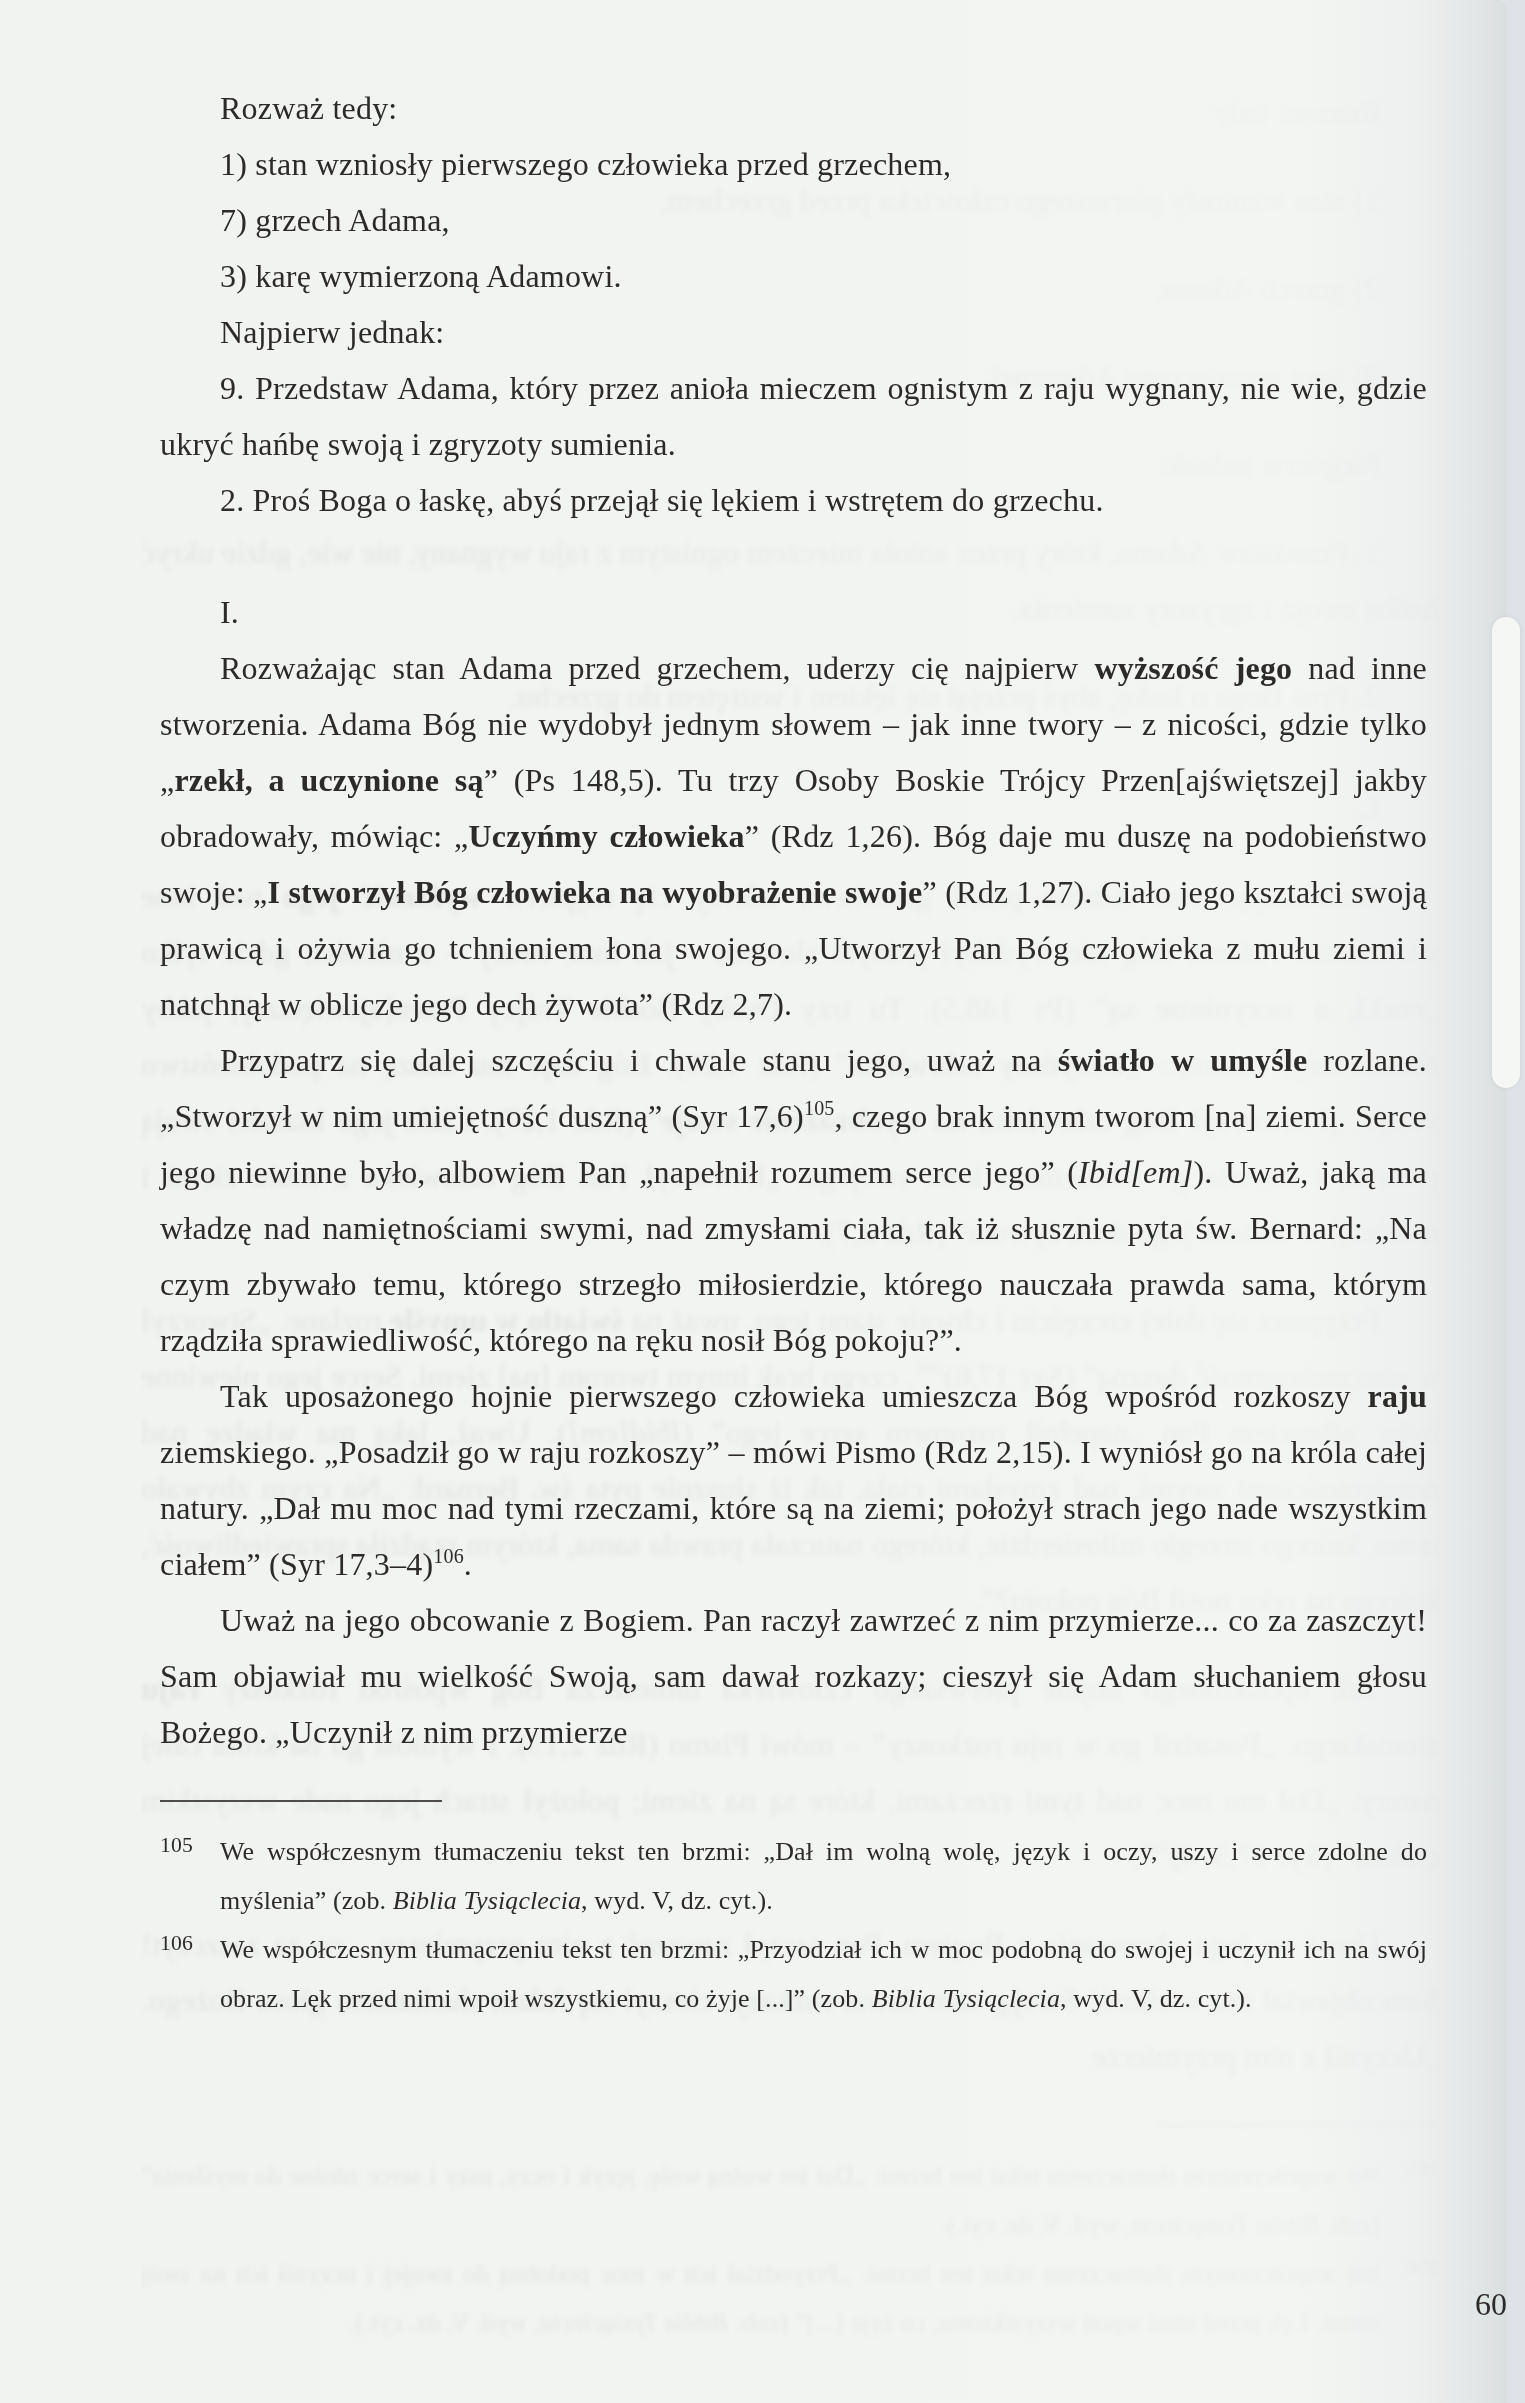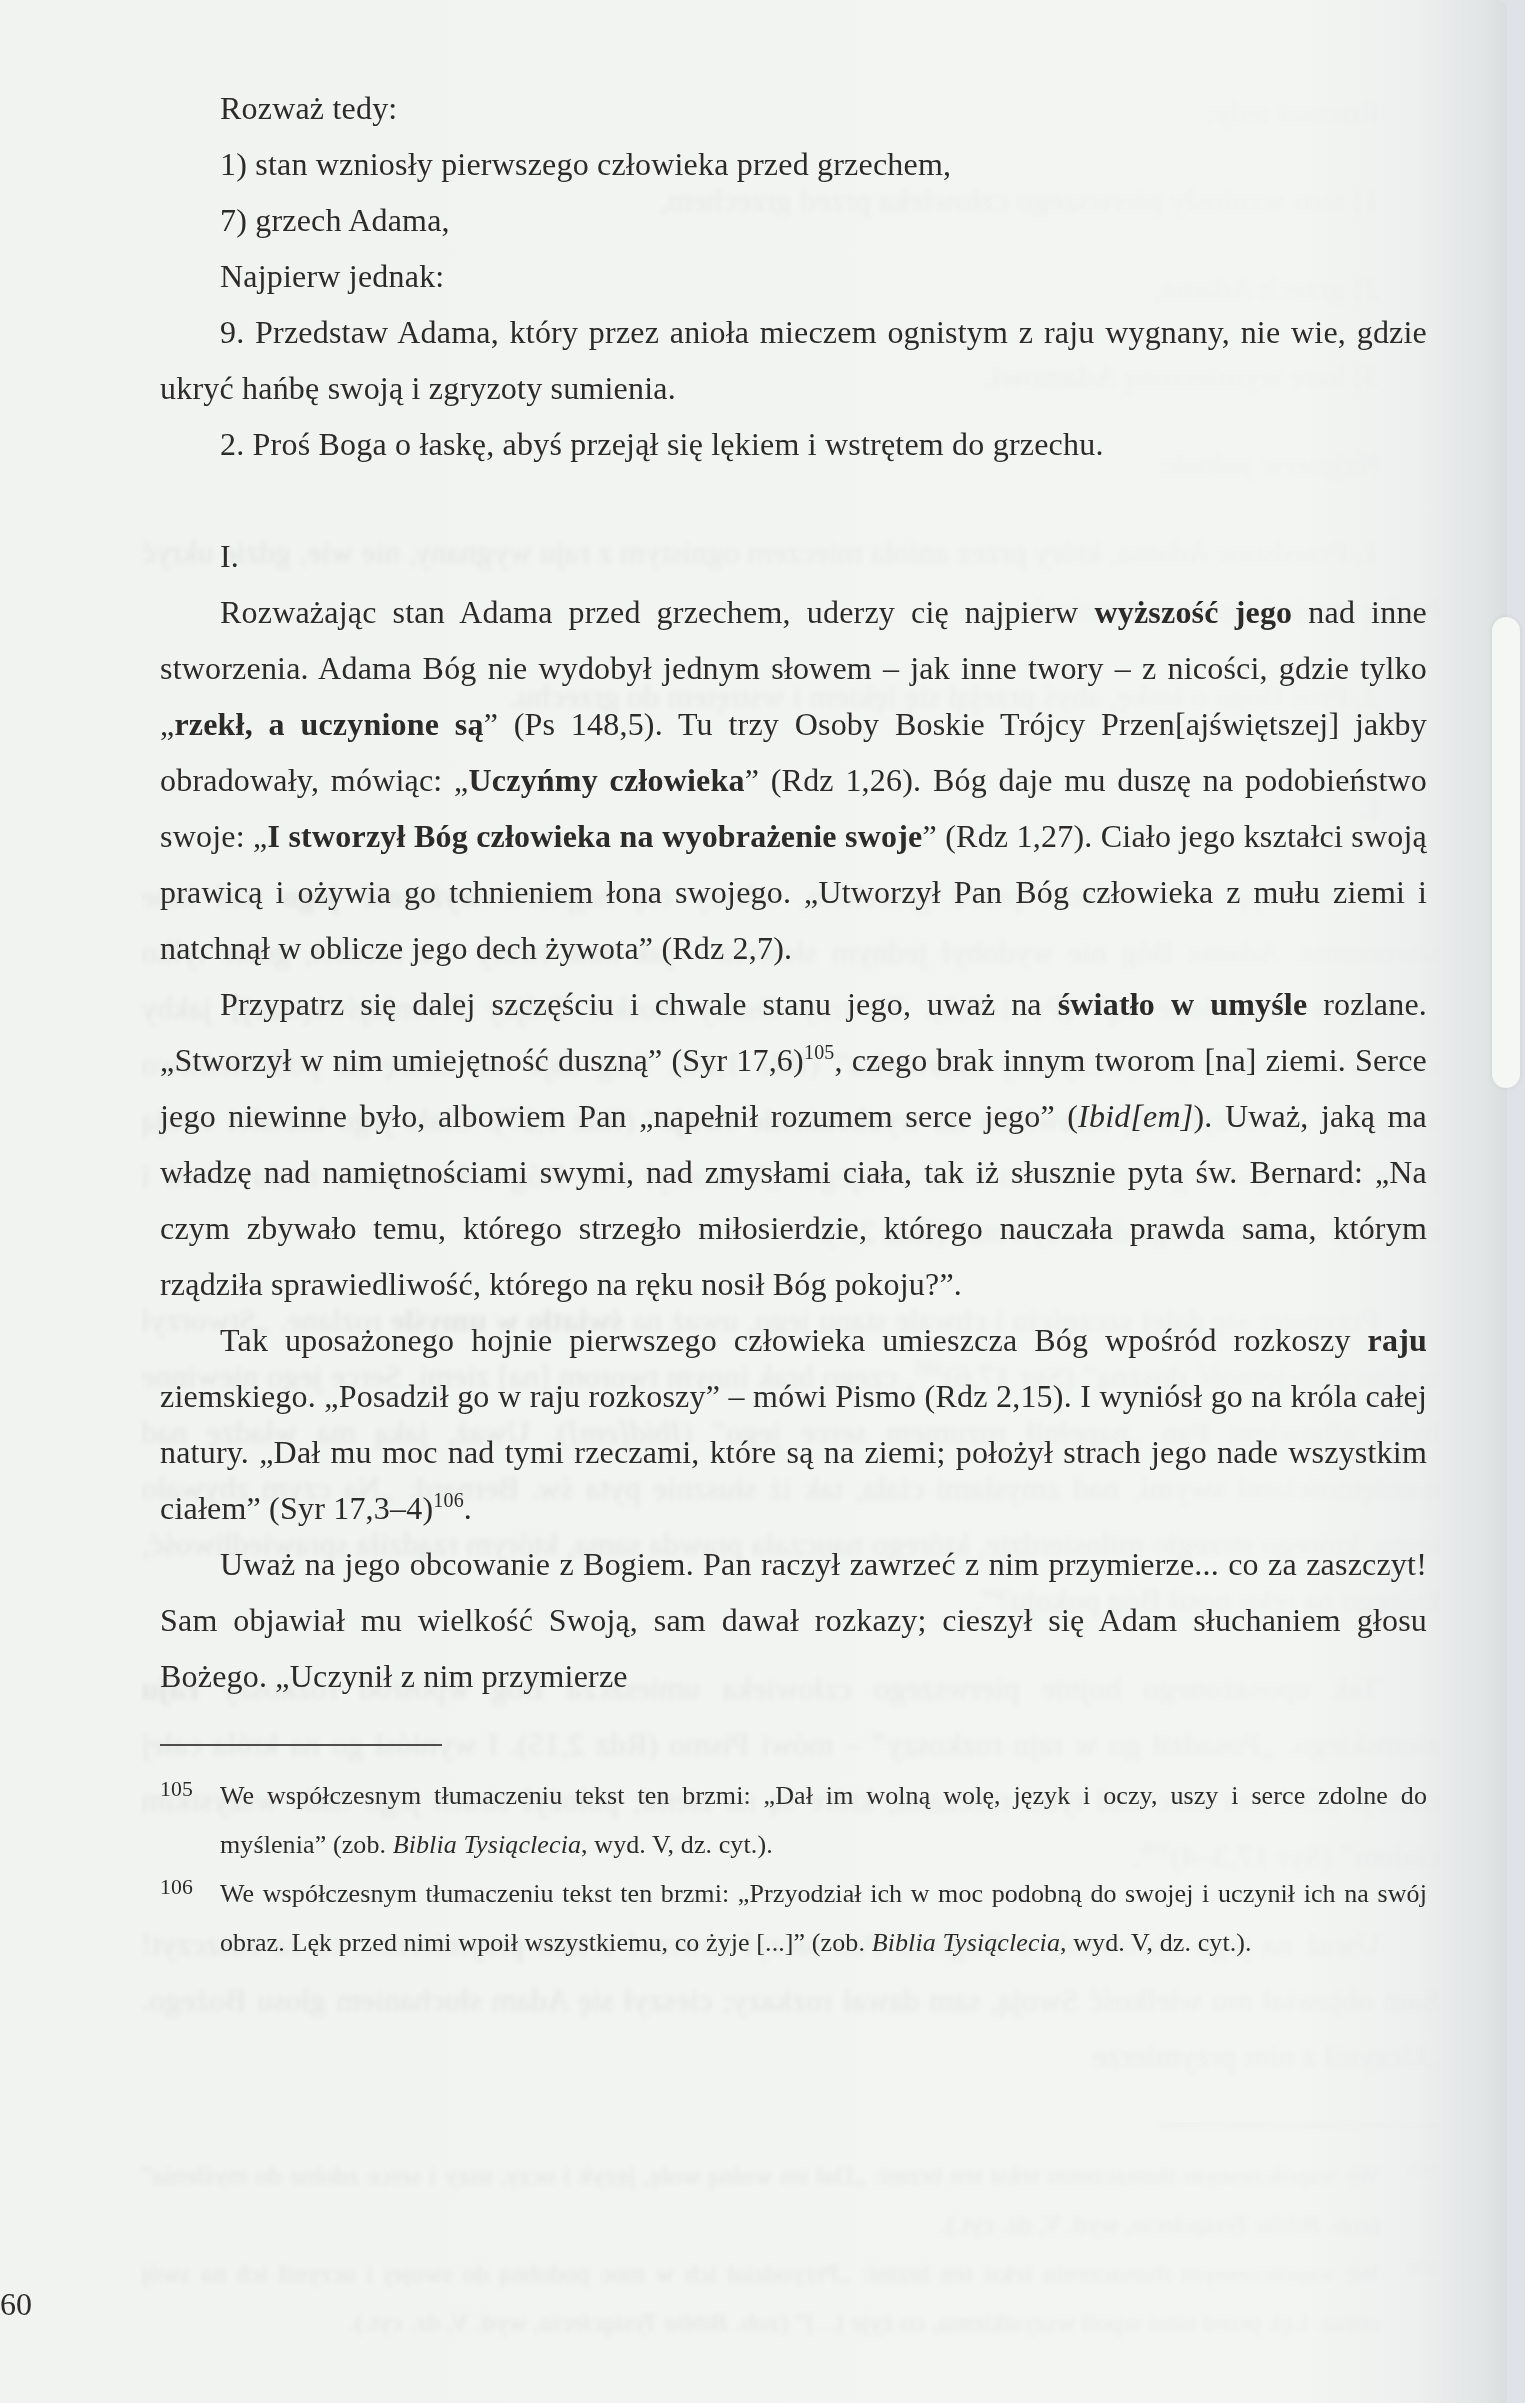--- a/index.html
+++ b/index.html
@@ -36,21 +36,21 @@
   .footnote {
     position:relative; padding-left:60px;
     font-size:26px; line-height:49px; text-align:justify;
     letter-spacing:0.1px;
   }
   .fn-marker {
     position:absolute; left:0; top:-5.6px; font-size:21.7px;
   }
   .pageno {
     position:absolute; left:0; width:1507px; top:2286px;
-    text-align:left; font-size:32px; color:#2d2b29;
+    text-align:right; font-size:32px; color:#2d2b29;
   }
   .ghost {
     position:absolute; left:141px; top:52px; width:1299px;
     color:#76857b; font-size:32px; line-height:56px; text-align:justify;
     transform:scaleX(-1); filter:blur(2.4px); opacity:0.13;
     -webkit-mask-image:linear-gradient(100deg, rgba(0,0,0,0.25) 15%, rgba(0,0,0,1) 65%);
     mask-image:linear-gradient(100deg, rgba(0,0,0,0.25) 15%, rgba(0,0,0,1) 65%);
     pointer-events:none;
   }
   .ghost .fn-rule { border-top-color:#76857b; }
@@ -85,20 +85,21 @@
     <div class="footnote">
       <span class="fn-marker">106</span>
       <span><span>We współczesnym tłumaczeniu tekst ten brzmi: „Przyodział ich w moc podobną do swojej i uczynił ich na swój obraz. Lęk przed nimi wpoił wszystkiemu, co żyje [...]” (zob. </span><span class="i">Biblia Tysiąclecia</span><span>, wyd. V, dz. cyt.).</span></span>
     </div>
   </div>
 
   <div class="content">
     <p class="indent">Rozważ tedy:</p>
     <p class="indent">1) stan wzniosły pierwszego człowieka przed grzechem,</p>
     <p class="indent">7) grzech Adama,</p>
+    <p class="indent">3) karę wymierzoną Adamowi.</p>
     <p class="indent">Najpierw jednak:</p>
     <p class="indent">9. Przedstaw Adama, który przez anioła mieczem ognistym z raju wygnany, nie wie, gdzie ukryć hańbę swoją i zgryzoty sumienia.</p>
     <p class="indent">2. Proś Boga o łaskę, abyś przejął się lękiem i wstrętem do grzechu.</p>
 
     <h2 class="heading">I.</h2>
 
     <p class="indent"><span>Rozważając stan Adama przed grzechem, uderzy cię najpierw </span><span class="b">wyższość jego</span><span> nad inne stworzenia. Adama Bóg nie wydobył jednym słowem – jak inne twory – z nicości, gdzie tylko „</span><span class="b">rzekł, a uczynione są</span><span>” (Ps 148,5). Tu trzy Osoby Boskie Trójcy Przen[ajświętszej] jakby obradowały, mówiąc: „</span><span class="b">Uczyńmy człowieka</span><span>” (Rdz 1,26). Bóg daje mu duszę na podobieństwo swoje: „</span><span class="b">I stworzył Bóg człowieka na wyobrażenie swoje</span><span>” (Rdz 1,27). Ciało jego kształci swoją prawicą i ożywia go tchnieniem łona swojego. „Utworzył Pan Bóg człowieka z mułu ziemi i natchnął w oblicze jego dech żywota” (Rdz 2,7).</span></p>
     <p class="indent"><span>Przypatrz się dalej szczęściu i chwale stanu jego, uważ na </span><span class="b">światło w umyśle</span><span> rozlane. „Stworzył w nim umiejętność duszną” (Syr 17,6)</span><span class="sup">105</span><span>, czego brak innym tworom [na] ziemi. Serce jego niewinne było, albowiem Pan „napełnił rozumem serce jego” (</span><span class="i">Ibid[em]</span><span>). Uważ, jaką ma władzę nad namiętnościami swymi, nad zmysłami ciała, tak iż słusznie pyta św. Bernard: „Na czym zbywało temu, którego strzegło miłosierdzie, którego nauczała prawda sama, którym rządziła sprawiedliwość, którego na ręku nosił Bóg pokoju?”.</span></p>
     <p class="indent"><span>Tak uposażonego hojnie pierwszego człowieka umieszcza Bóg wpośród rozkoszy </span><span class="b">raju</span><span> ziemskiego. „Posadził go w raju rozkoszy” – mówi Pismo (Rdz 2,15). I wyniósł go na króla całej natury. „Dał mu moc nad tymi rzeczami, które są na ziemi; położył strach jego nade wszystkim ciałem” (Syr 17,3–4)</span><span class="sup">106</span><span>.</span></p>
     <p class="indent"><span>Uważ na jego obcowanie z Bogiem. Pan raczył zawrzeć z nim przymierze... co za zaszczyt! Sam objawiał mu wielkość Swoją, sam dawał rozkazy; cieszył się Adam słuchaniem głosu Bożego. „Uczynił z nim przymierze</span></p>

